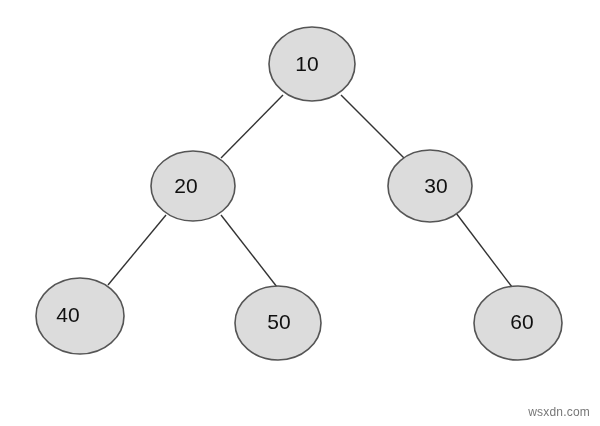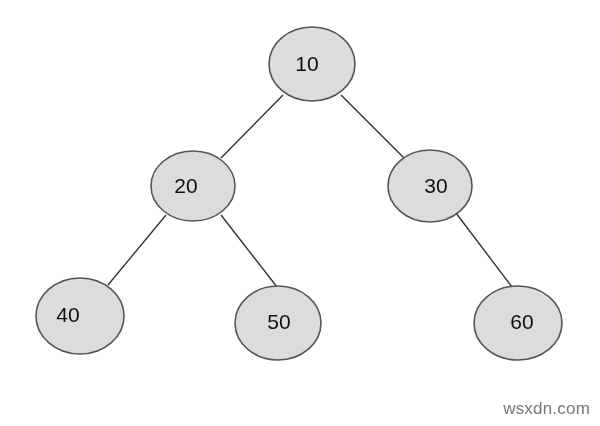--- a/index.html
+++ b/index.html
@@ -36,21 +36,21 @@
     font-size: 21px;
     fill: #101010;
     dominant-baseline: middle;
     text-anchor: middle;
   }
   #watermark {
     position: absolute;
     right: 10px;
     bottom: 7px;
     font-family: "Liberation Sans", sans-serif;
-    font-size: 17px;
+    font-size: 12px;
     color: #777777;
     letter-spacing: 0.2px;
     user-select: none;
   }
 </style>
 </head>
 <body>
 
 <svg id="tree-figure" viewBox="0 0 600 426" xmlns="http://www.w3.org/2000/svg">
   <g id="edges-group">

